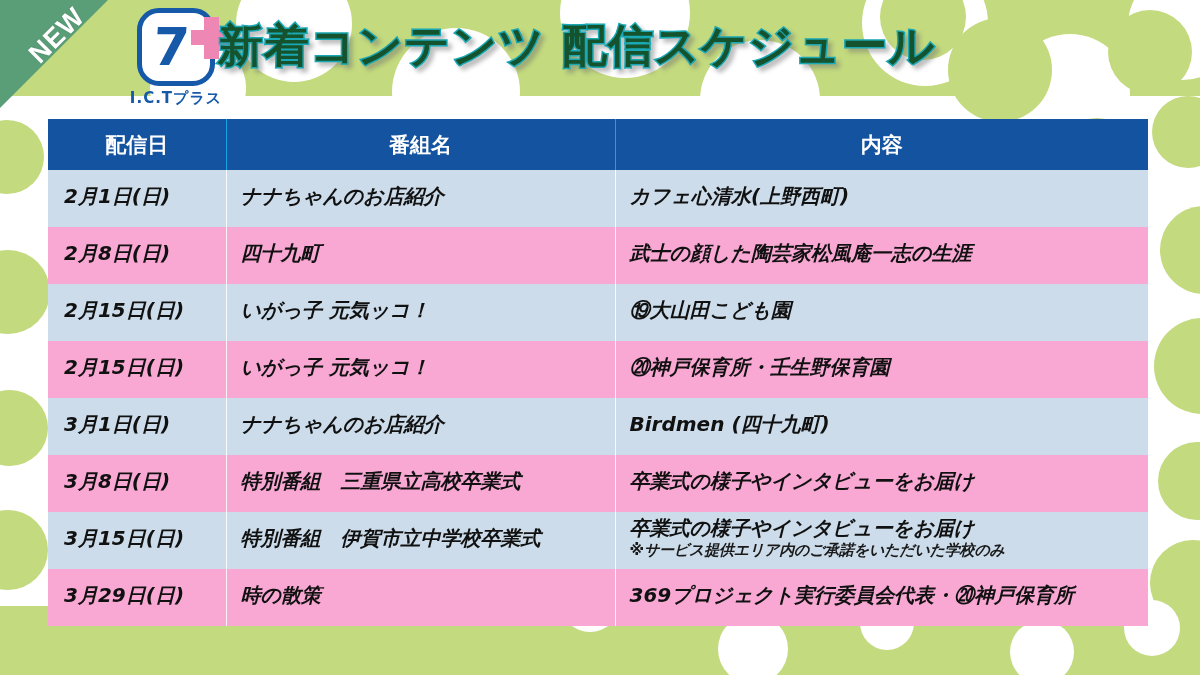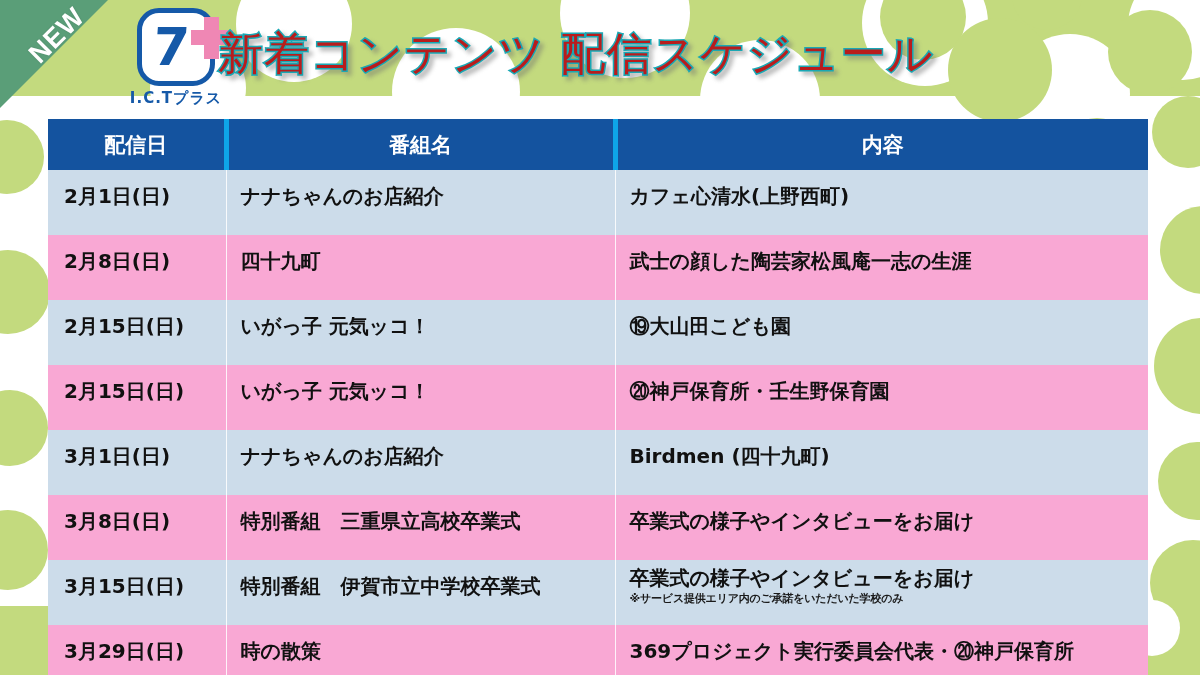--- a/index.html
+++ b/index.html
@@ -44,48 +44,49 @@
   .plus-h{left:49px;top:17px;width:42px;height:15px;}
   .plus-v{left:62px;top:4px;width:15px;height:42px;}
   .logo-text{
     text-align:center;margin-top:3px;font-size:15px;font-weight:bold;
     color:#1559a8;letter-spacing:1px;font-family:"DejaVu Sans",sans-serif;
     white-space:nowrap;
   }
 
   
   .title{
-    position:absolute;left:218px;top:24px;
-    font-size:45px;font-weight:normal;color:#b91c1c;white-space:nowrap;
+    position:absolute;left:218px;top:16px;
+    font-size:45px;font-weight:bold;color:#14532d;white-space:nowrap;
     font-family:"DejaVu Sans",sans-serif;letter-spacing:1px;
     -webkit-text-stroke:3px #1aa8b4;
     paint-order:stroke fill;
     filter:drop-shadow(4px 4px 2px rgba(110,110,110,.45));
   }
 
   
   .table-wrap{position:absolute;left:48px;top:119px;width:1100px;}
   table{border-collapse:collapse;width:100%;table-layout:fixed;}
   th{
     background:#14539f;color:#ffffff;font-size:21px;font-weight:bold;
-    height:49px;border-right:5px solid #0ea5e9;
+    height:49px;border-right:1px solid #0ea5e9;
     font-family:"DejaVu Sans",sans-serif;
   }
   th:last-child{border-right:none;}
   td{
     font-size:20px;font-weight:bold;color:#111111;height:53px;
     border-right:1px solid rgba(255,255,255,.85);
-    padding:0 0 12px 14px;vertical-align:middle;
+    padding:0 0 4px 14px;vertical-align:middle;
     font-family:"DejaVu Sans",sans-serif;
+    font-style:italic;
   }
   td:last-child{border-right:none;}
   tr.r-odd td{background:#ccdcea;}
   tr.r-even td{background:#f9a8d4;}
   td.c-date{text-align:left;padding-left:16px;}
-  .note{display:block;font-size:11px;font-weight:bold;color:#1a1a1a;margin-top:2px;
+  .note{display:block;font-size:15px;font-weight:bold;color:#1a1a1a;margin-top:2px;
     font-family:"DejaVu Sans",sans-serif;letter-spacing:-.2px;}
   .cell-stack{display:flex;flex-direction:column;justify-content:center;line-height:1.18;}
 
   
   .footer{
     position:absolute;left:0;right:0;top:606px;text-align:center;
     font-size:30px;font-weight:bold;color:#f07c33;
     font-family:"DejaVu Sans",sans-serif;white-space:nowrap;
     text-shadow:2px 2px 0 rgba(255,255,255,.75);
   }

